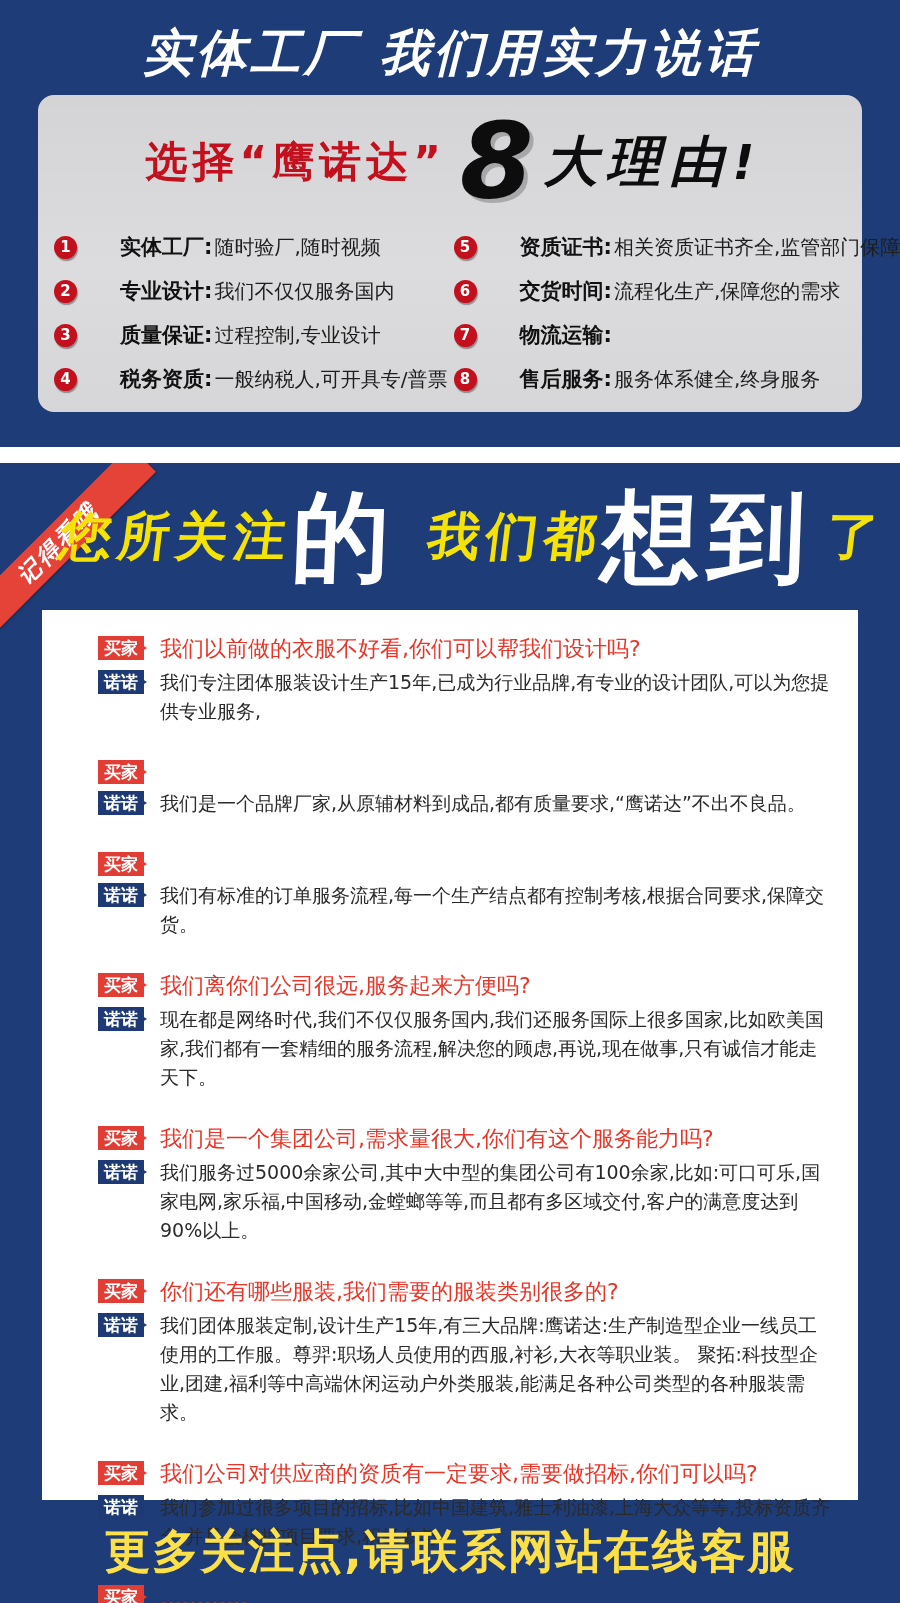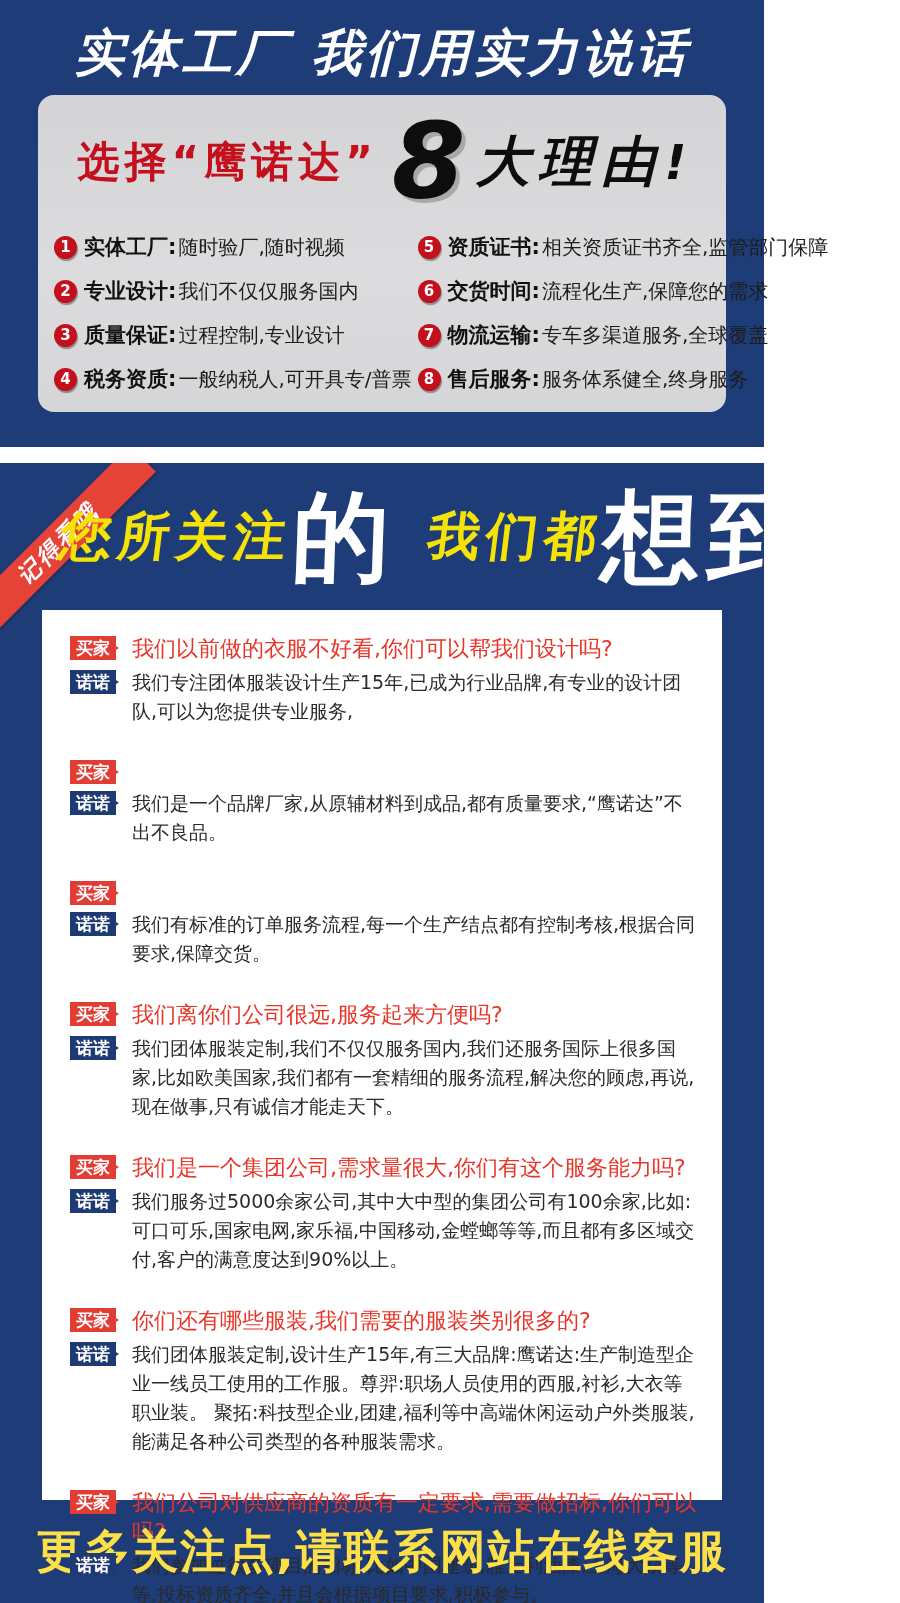--- a/index.html
+++ b/index.html
@@ -2,21 +2,21 @@
 <html><head>
 <meta charset="utf-8">
 <style>
   html,body{margin:0;padding:0;}
   body{
     width:900px;height:1603px;
     background:#ffffff;
     font-family:"DejaVu Sans","Liberation Sans",sans-serif;
     overflow:hidden;
   }
-  .page{width:764px;height:1603px;position:relative;}
+  .page{width:900px;height:1603px;position:relative;}
 
   
   .hero{position:relative;height:447px;background:#1e3c78;}
   .hero-title{
     margin:0;padding-top:20px;text-align:center;
     font-size:50px;font-weight:900;font-style:italic;
     color:#ffffff;letter-spacing:4px;white-space:nowrap;
   }
   .reasons-box{
     position:absolute;left:38px;right:38px;top:95px;height:317px;
@@ -39,21 +39,21 @@
     grid-template-columns:1fr 1.12fr;
     height:176px;padding:4px 10px 10px 16px;column-gap:6px;
   }
   .reason-item{display:flex;align-items:center;white-space:nowrap;}
   .reason-num{
     flex:0 0 auto;width:23px;height:23px;border-radius:50%;
     background:#c3101c;color:#ffffff;font-size:15px;font-weight:bold;
     display:flex;align-items:center;justify-content:center;
     margin-right:7px;box-shadow:1px 2px 1px rgba(0,0,0,0.35);
   }
-  .reason-label{font-weight:bold;font-size:21px;color:#111111;}
+  .reason-label{font-weight:bold;font-size:21px;color:#111111;margin-left:36px;}
   .reason-desc{font-size:20px;color:#1d1d1d;margin-left:2px;}
 
   
   .white-gap{height:16px;background:#ffffff;}
 
   
   .main{position:relative;height:1140px;background:#1e3c78;overflow:hidden;}
   .ribbon{
     position:absolute;left:-62px;top:62px;width:240px;height:37px;
     background:#e64338;transform:rotate(-45deg);
@@ -75,21 +75,21 @@
     letter-spacing:8px;transform:skewX(-2deg);
   }
   .seg-gap-l{margin-left:30px;}
   .seg-gap-s{margin-left:12px;}
 
   
   .qa-card{
     margin:0 42px;height:890px;background:#ffffff;
     padding:24px 22px 0 28px;box-sizing:border-box;
   }
-  .qa-pair{margin-bottom:32px;}
+  .qa-pair{margin-bottom:32px;margin-left:28px;}
   .qa-row{display:flex;align-items:flex-start;}
   .qa-row + .qa-row{margin-top:5px;}
   .tag{
     flex:0 0 auto;position:relative;width:46px;height:24px;line-height:24px;
     text-align:center;color:#ffffff;font-size:17px;font-weight:bold;margin-top:2px;
   }
   .tag::after{
     content:"";position:absolute;right:-8px;top:7px;width:0;height:0;
     border:5px solid transparent;border-left-width:8px;
   }
@@ -149,21 +149,20 @@
           <span class="reason-desc">相关资质证书齐全,监管部门保障</span>
         </div>
         <div class="reason-item">
           <span class="reason-num">6</span>
           <span class="reason-label">交货时间:</span>
           <span class="reason-desc">流程化生产,保障您的需求</span>
         </div>
         <div class="reason-item">
           <span class="reason-num">7</span>
           <span class="reason-label">物流运输:</span>
-          <span class="reason-desc">专车多渠道服务,全球覆盖</span>
         </div>
         <div class="reason-item">
           <span class="reason-num">8</span>
           <span class="reason-label">售后服务:</span>
           <span class="reason-desc">服务体系健全,终身服务</span>
         </div>
       </div>
     </div>
   </section>
 
@@ -216,21 +215,21 @@
         </div>
       </div>
 
       <div class="qa-pair">
         <div class="qa-row">
           <span class="tag tag-buyer">买家</span>
           <p class="q-text">我们离你们公司很远,服务起来方便吗?</p>
         </div>
         <div class="qa-row">
           <span class="tag tag-brand">诺诺</span>
-          <p class="a-text">我们团体服装定制,我们不仅仅服务国内,我们还服务国际上很多国家,比如欧美国家,我们都有一套精细的服务流程,解决您的顾虑,再说,现在做事,只有诚信才能走天下。</p>
+          <p class="a-text">现在都是网络时代,我们不仅仅服务国内,我们还服务国际上很多国家,比如欧美国家,我们都有一套精细的服务流程,解决您的顾虑,再说,现在做事,只有诚信才能走天下。</p>
         </div>
       </div>
 
       <div class="qa-pair">
         <div class="qa-row">
           <span class="tag tag-buyer">买家</span>
           <p class="q-text">我们是一个集团公司,需求量很大,你们有这个服务能力吗?</p>
         </div>
         <div class="qa-row">
           <span class="tag tag-brand">诺诺</span>

